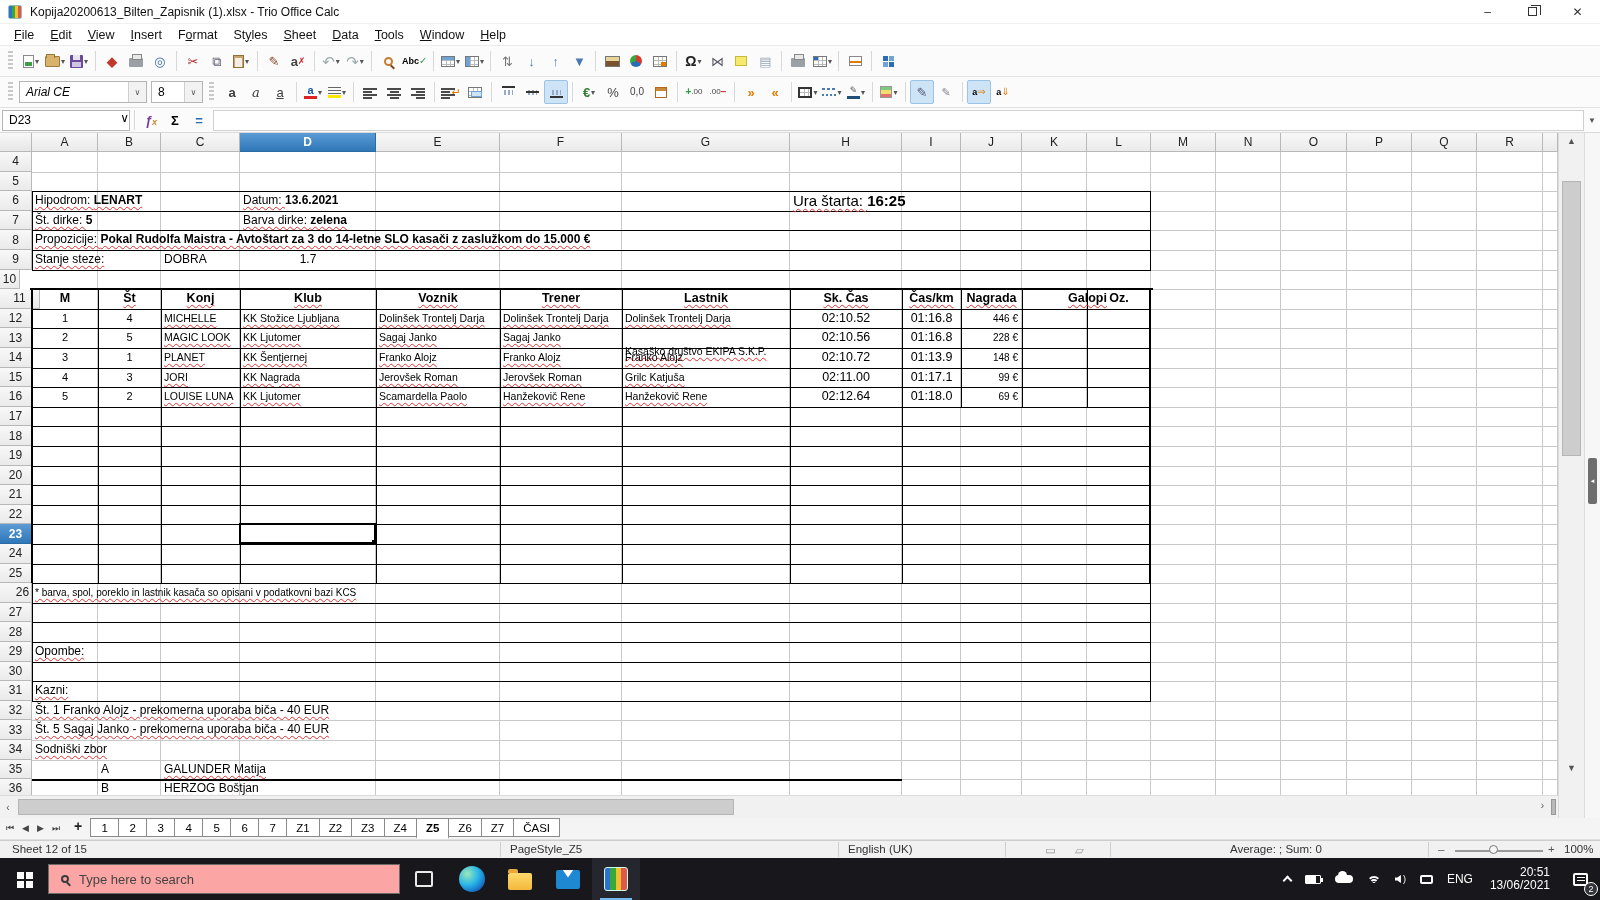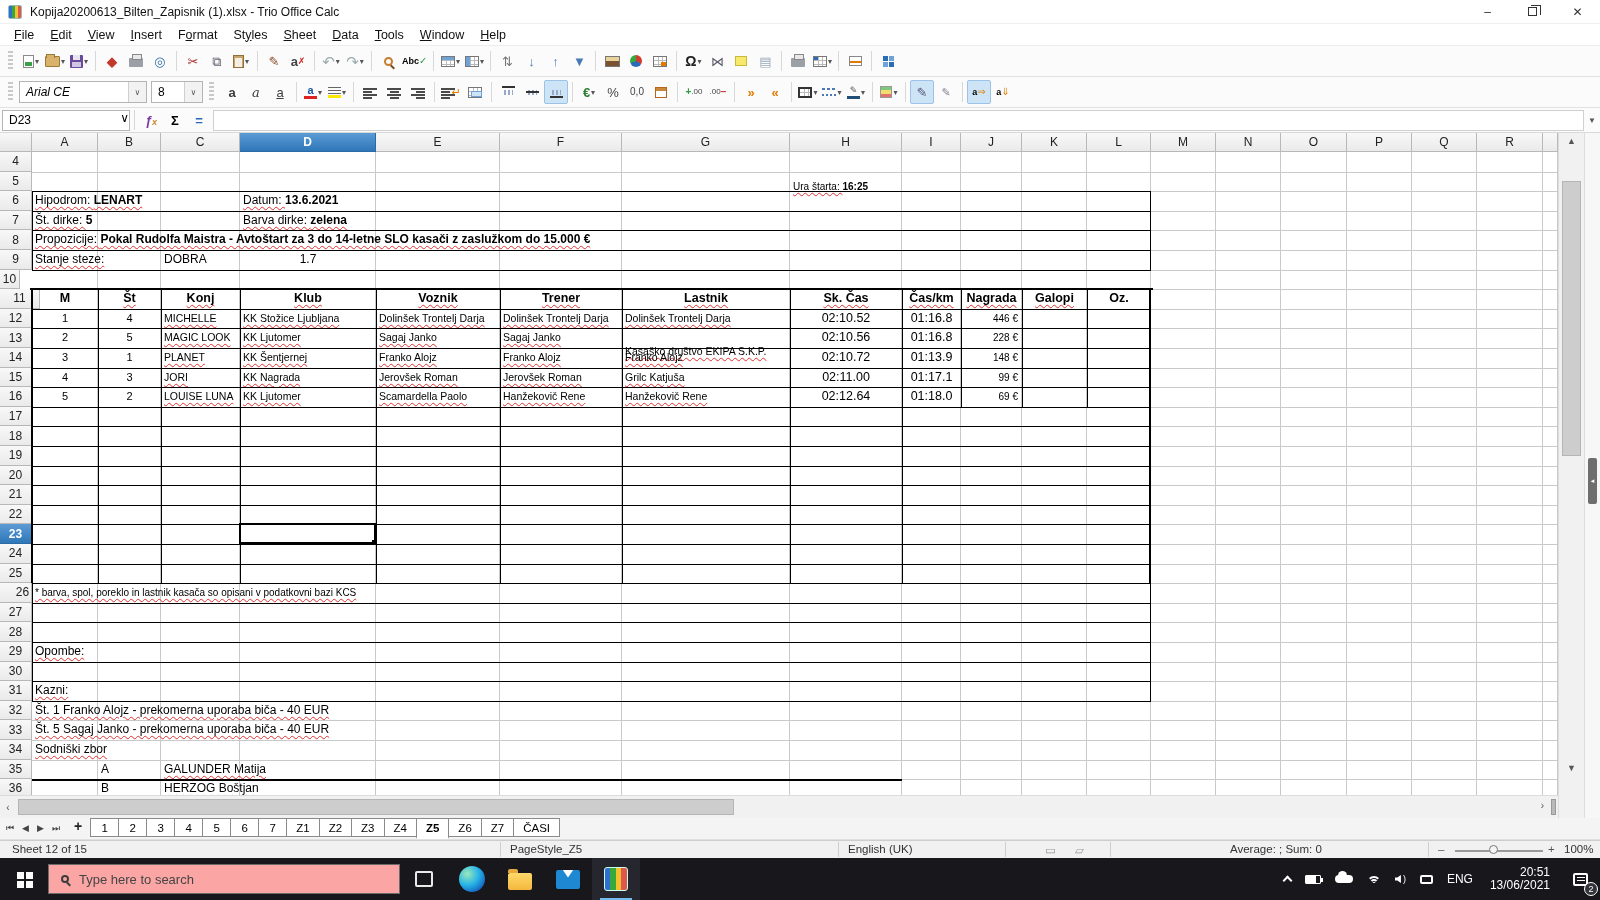--- a/index.html
+++ b/index.html
@@ -633,38 +633,38 @@
       <div class="bl" style="left: 98px; top: 273.8px; width: 1px; height: 176.4px;"></div>
       <div class="bl" style="left: 161px; top: 273.8px; width: 1px; height: 176.4px;"></div>
       <div class="bl" style="left: 240px; top: 273.8px; width: 1px; height: 176.4px;"></div>
       <div class="bl" style="left: 376px; top: 273.8px; width: 1px; height: 176.4px;"></div>
       <div class="bl" style="left: 500px; top: 273.8px; width: 1px; height: 176.4px;"></div>
       <div class="bl" style="left: 622px; top: 273.8px; width: 1px; height: 176.4px;"></div>
       <div class="bl" style="left: 790px; top: 273.8px; width: 1px; height: 176.4px;"></div>
       <div class="bl" style="left: 902px; top: 273.8px; width: 1px; height: 176.4px;"></div>
       <div class="celltext" style="top: 58.2px; height: 19.6px; font-size: 12px; left: 35px;"><span class="sp">Hipodrom: </span><b class="sp">LENART</b></div>
       <div class="celltext" style="top: 58.2px; height: 19.6px; font-size: 12px; left: 243px;"><span class="sp">Datum: </span><b>13.6.2021</b></div>
-      <div class="celltext" style="top: 44px; height: 19.6px; font-size: 10px; left: 793px;"><span class="sp">Ura štarta: </span><b>16:25</b></div>
+      <div class="celltext" style="top: 58px; height: 19.6px; font-size: 15px; left: 793px;"><span class="sp">Ura štarta: </span><b>16:25</b></div>
       <div class="celltext" style="top: 77.8px; height: 19.6px; font-size: 12px; left: 35px;"><span class="sp">Št. dirke: </span><b>5</b></div>
       <div class="celltext" style="top: 77.8px; height: 19.6px; font-size: 12px; left: 243px;"><span class="sp">Barva dirke: </span><b class="sp">zelena</b></div>
       <div class="celltext" style="top: 97.4px; height: 19.6px; font-size: 12px; left: 35px;"><span class="sp">Propozicije: </span><b class="sp">Pokal Rudolfa Maistra - Avtoštart za 3 do 14-letne SLO kasači z zaslužkom do 15.000 €</b></div>
       <div class="celltext" style="top: 117px; height: 19.6px; font-size: 12px; left: 35px;"><span class="sp">Stanje steze:</span></div>
       <div class="celltext" style="top: 117px; height: 19.6px; font-size: 12px; left: 164px;"><span>DOBRA</span></div>
       <div class="celltext" style="top: 117px; height: 19.6px; font-size: 12px; left: 240px; width: 136px; text-align: center;"><span>1.7</span></div>
       <div class="celltext" style="top: 156.2px; height: 19.6px; font-size: 12.5px; left: 32px; width: 66px; text-align: center;"><b>M</b></div>
       <div class="celltext" style="top: 156.2px; height: 19.6px; font-size: 12.5px; left: 98px; width: 63px; text-align: center;"><b class="sp">Št</b></div>
       <div class="celltext" style="top: 156.2px; height: 19.6px; font-size: 12.5px; left: 161px; width: 79px; text-align: center;"><b class="sp">Konj</b></div>
       <div class="celltext" style="top: 156.2px; height: 19.6px; font-size: 12.5px; left: 240px; width: 136px; text-align: center;"><b class="sp">Klub</b></div>
       <div class="celltext" style="top: 156.2px; height: 19.6px; font-size: 12.5px; left: 376px; width: 124px; text-align: center;"><b class="sp">Voznik</b></div>
       <div class="celltext" style="top: 156.2px; height: 19.6px; font-size: 12.5px; left: 500px; width: 122px; text-align: center;"><b class="sp">Trener</b></div>
       <div class="celltext" style="top: 156.2px; height: 19.6px; font-size: 12.5px; left: 622px; width: 168px; text-align: center;"><b class="sp">Lastnik</b></div>
       <div class="celltext" style="top: 156.2px; height: 19.6px; font-size: 12.5px; left: 790px; width: 112px; text-align: center;"><b class="sp">Sk. Čas</b></div>
       <div class="celltext" style="top: 156.2px; height: 19.6px; font-size: 12.5px; left: 902px; width: 59px; text-align: center;"><b class="sp">Čas/km</b></div>
       <div class="celltext" style="top: 156.2px; height: 19.6px; font-size: 12.5px; left: 961px; width: 61px; text-align: center;"><b class="sp">Nagrada</b></div>
-      <div class="celltext" style="top: 156.2px; height: 19.6px; font-size: 12.5px; left: 1022px; width: 65px; text-align: center;"><b class="sp">Galopi</b></div>
+      <div class="celltext" style="top: 156.2px; height: 19.6px; font-size: 12.5px; left: 1055px; width: 65px; text-align: center;"><b class="sp">Galopi</b></div>
       <div class="celltext" style="top: 156.2px; height: 19.6px; font-size: 12.5px; left: 1087px; width: 64px; text-align: center;"><b>Oz.</b></div>
       <div class="celltext" style="top: 175.8px; height: 19.6px; font-size: 11px; left: 32px; width: 66px; text-align: center;"><span>1</span></div>
       <div class="celltext" style="top: 175.8px; height: 19.6px; font-size: 11px; left: 98px; width: 63px; text-align: center;"><span>4</span></div>
       <div class="celltext clip" style="top: 175.8px; height: 19.6px; font-size: 10.5px; left: 164px; width: 75px; text-align: left;"><span class="sp">MICHELLE</span></div>
       <div class="celltext clip" style="top: 175.8px; height: 19.6px; font-size: 10.5px; left: 243px; width: 132px; text-align: left;"><span class="sp">KK Stožice Ljubljana</span></div>
       <div class="celltext clip" style="top: 175.8px; height: 19.6px; font-size: 10.5px; left: 379px; width: 120px; text-align: left;"><span class="sp">Dolinšek Trontelj Darja</span></div>
       <div class="celltext clip" style="top: 175.8px; height: 19.6px; font-size: 10.5px; left: 503px; width: 118px; text-align: left;"><span class="sp">Dolinšek Trontelj Darja</span></div>
       <div class="celltext clip" style="top: 175.8px; height: 19.6px; font-size: 10.5px; left: 625px; width: 164px; text-align: left;"><span class="sp">Dolinšek Trontelj Darja</span></div>
       <div class="celltext" style="top: 175.8px; height: 19.6px; font-size: 12.5px; left: 790px; width: 112px; text-align: center;"><span>02:10.52</span></div>
       <div class="celltext" style="top: 175.8px; height: 19.6px; font-size: 12.5px; left: 902px; width: 59px; text-align: center;"><span>01:16.8</span></div>

